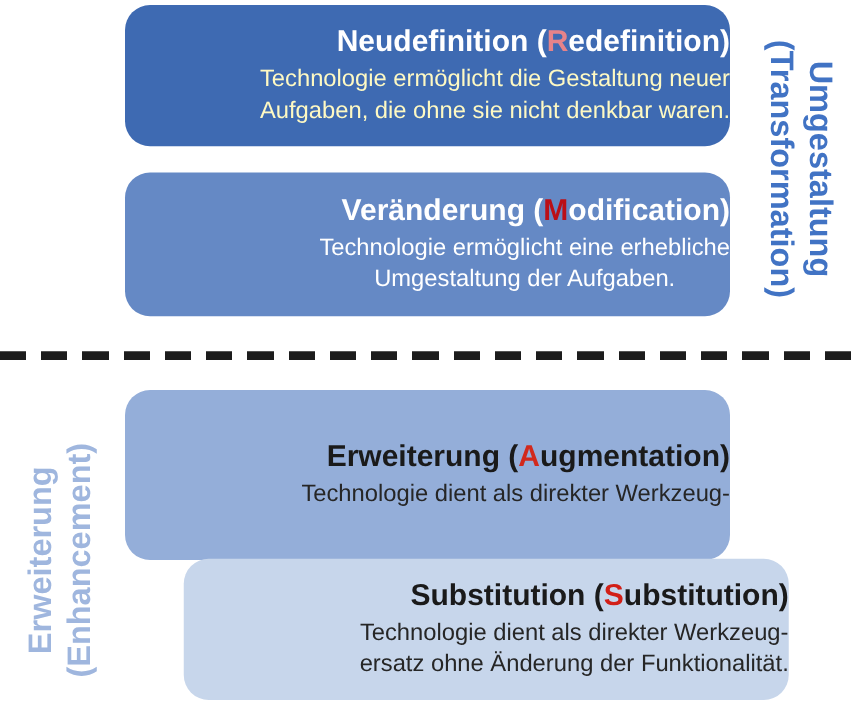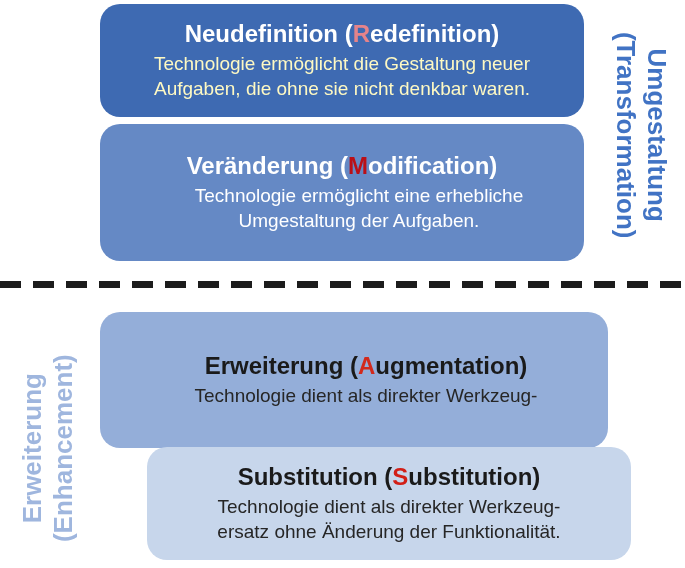--- a/index.html
+++ b/index.html
@@ -12,26 +12,26 @@
     overflow: hidden;
   }
   .box {
     position: absolute;
     left: 100px;
     width: 484px;
     border-radius: 20px;
     display: flex;
     flex-direction: column;
     justify-content: center;
-    align-items: center;
+    align-items: flex-end;
     text-align: center;
   }
   .box-1 { top: 4px;   height: 113px; }
-  .box-2 { top: 124px; height: 137px; }
-  .box-3 { top: 312px; height: 136px; padding-left: 24px; }
+  .box-2 { top: 138px; height: 115px; }
+  .box-3 { top: 312px; height: 136px; }
   .box-4 { top: 447px; height: 113px; margin-left: 47px; }
   .box-title {
     font-size: 24px;
     font-weight: bold;
     line-height: 1.15;
     margin-bottom: 3px;
     white-space: nowrap;
   }
   .box-body {
     font-size: 19px;

